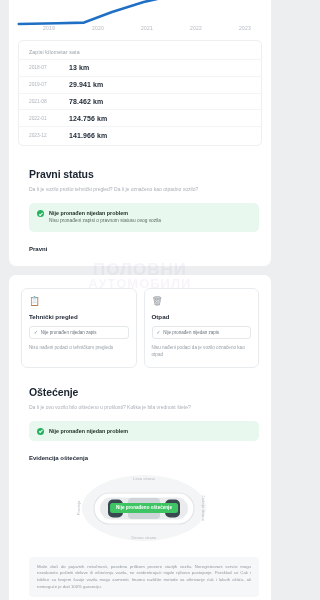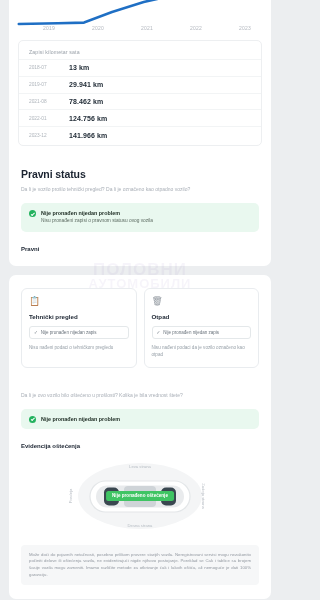--- a/index.html
+++ b/index.html
@@ -46,21 +46,21 @@
   }
   .odo-row {
     display: flex; align-items: center;
     padding: 4.4px 10px;
     border-top: 1px solid #f2f4f5;
   }
   .odo-date { font-size: 4.8px; color: #aeb4bb; width: 40px; flex: none; }
   .odo-val  { font-size: 7px; color: #1d2833; font-weight: bold; letter-spacing: .1px; }
 
   
-  .sec { padding: 13px 12px 14px 12px; }
+  .sec { padding: 13px 12px 14px 12px; margin-left: 8px; }
   .sec-title {
     font-size: 10.5px; font-weight: bold; color: #1b2431; letter-spacing: -.1px;
   }
   .sec-sub {
     font-size: 5px; color: #a9afb7; margin-top: 6px; line-height: 1.35;
   }
 
   .alert {
     margin-top: 10px;
     background: #e9f8ef;
@@ -213,20 +213,21 @@
         <div class="mini-ttl">Otpad</div>
         <div class="chip">
           <span class="chk">✓</span>
           <span class="chip-txt">Nije pronađen nijedan zapis</span>
         </div>
         <div class="mini-note">Nisu nađeni podaci da je vozilo označeno kao otpad</div>
       </div>
     </div>
 
     <div class="sec" style="padding-top:4px;">
+      <div class="sec-title">Oštećenje</div>
       <div class="sec-sub">Da li je ovo vozilo bilo oštećeno u prošlosti? Kolika je bila vrednost štete?</div>
 
       <div class="alert compact">
         <span class="ok-dot"></span>
         <span class="alert-ttl">Nije pronađen nijedan problem</span>
       </div>
 
       <div class="subhead">Evidencija oštećenja</div>
 
       <div class="diagram">

